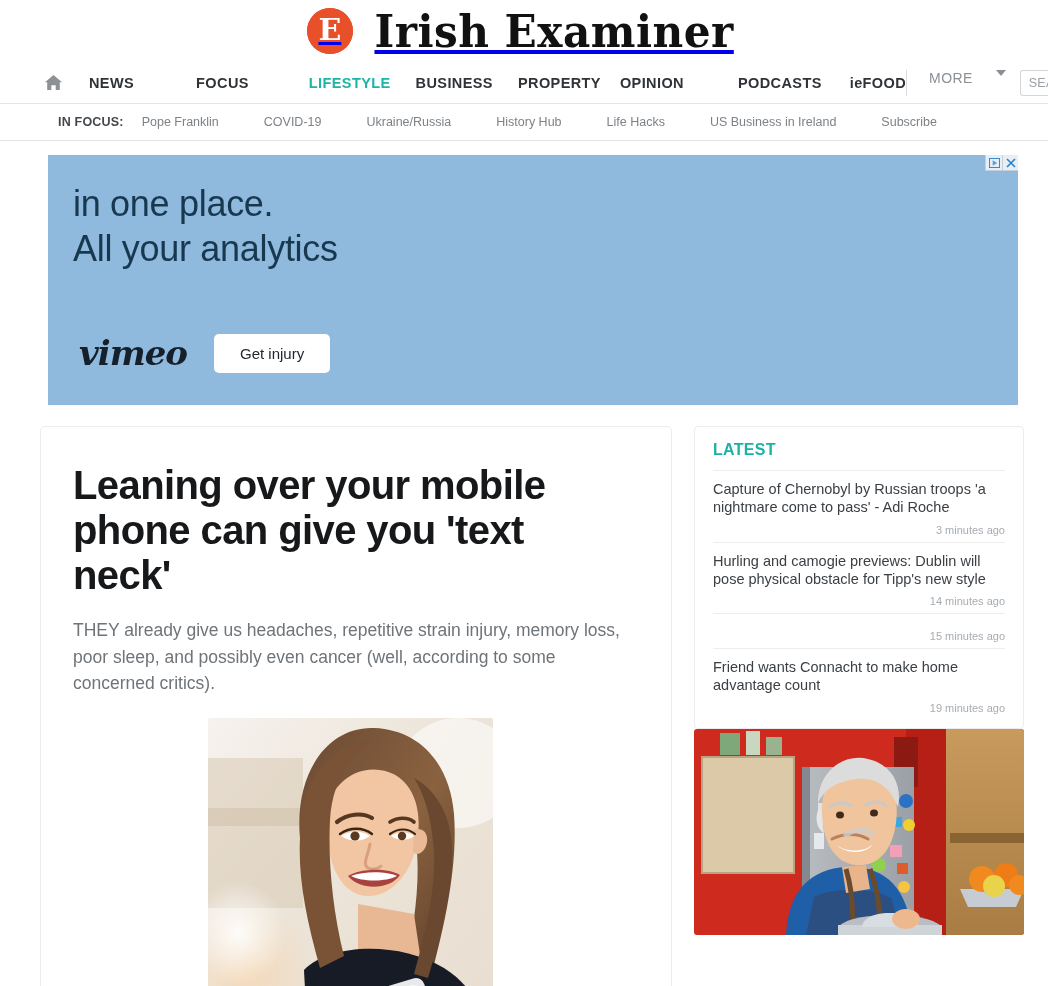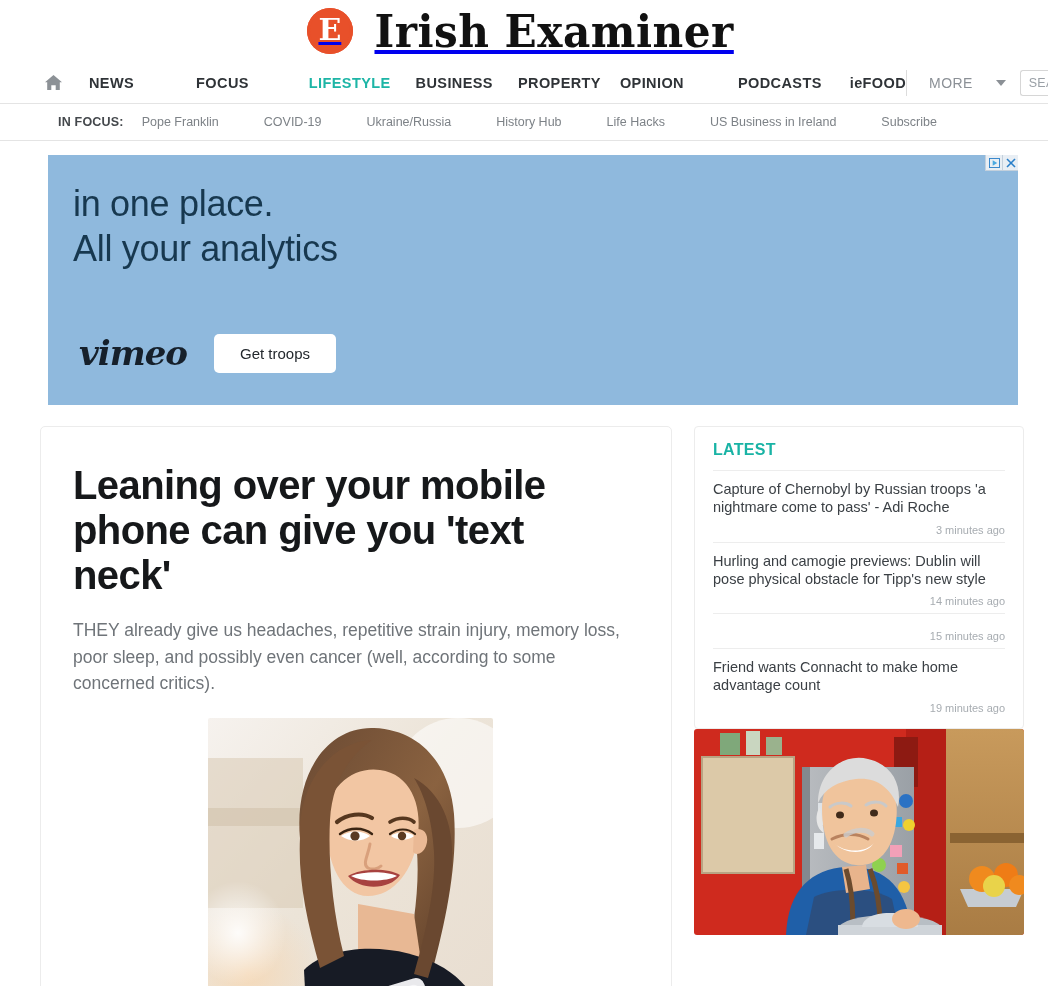--- a/index.html
+++ b/index.html
@@ -48,21 +48,21 @@
   .nav-home svg { display:block; }
   .nav-links { display:flex; align-items:center; flex: 0 0 auto; }
   .nav-link {
     font-size: 14.5px; font-weight: 700; letter-spacing: .4px;
     color:#2f3337; text-decoration:none; white-space:nowrap;
     padding: 4px 0;
   }
   .nav-link.active { color:#1db5a6; }
   .nav-right { margin-left:auto; display:flex; align-items:center; gap:14px; }
   .more-wrap {
-    display:flex; align-items:center; gap:23px;
+    display:flex; align-items:flex-start; gap:23px;
     border-left: 1px solid #dcdcdc; padding-left: 22px;
     height: 26px;
   }
   .more-label { font-size:14px; color:#8b9096; letter-spacing:.4px; }
   .caret {
     width:0;height:0;border-left:5px solid transparent;border-right:5px solid transparent;
     border-top:6px solid #8b9096; display:block;
   }
   .search-group { display:flex; align-items:stretch; height:26px; }
   .search-input {
@@ -230,21 +230,21 @@
             <line x1="9" y1="1" x2="1" y2="9" stroke="#2a7fc9" stroke-width="1.6"></line>
           </svg>
         </div>
       </div>
       <div class="ad-headline">
         <div>in one place.</div>
         <div>All your analytics</div>
       </div>
       <div class="ad-footer">
         <span class="vimeo-logo">vimeo</span>
-        <button class="get-started">Get troops</button>
+        <button class="get-started">Get injury</button>
       </div>
     </div>
   </div>
 
   <div class="content">
 
     <article class="article-card">
       <h1 class="article-title">Leaning over your mobile phone can give you 'text neck'</h1>
       <p class="article-standfirst">THEY already give us headaches, repetitive strain injury, memory loss, poor sleep, and possibly even cancer (well, according to some concerned critics).</p>
 

